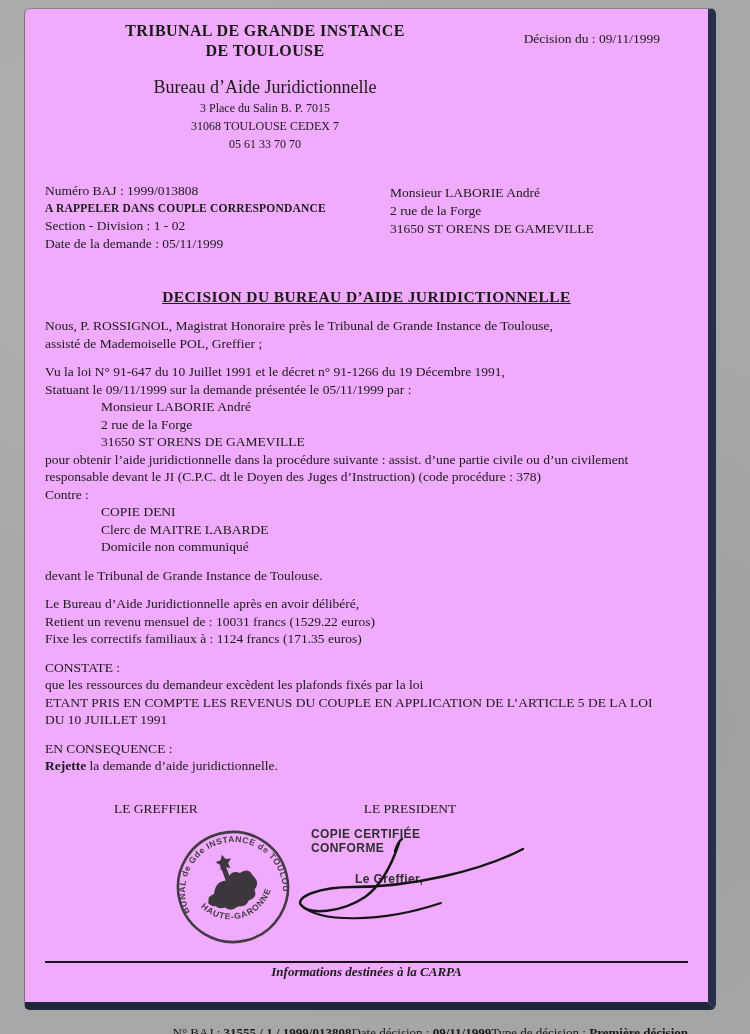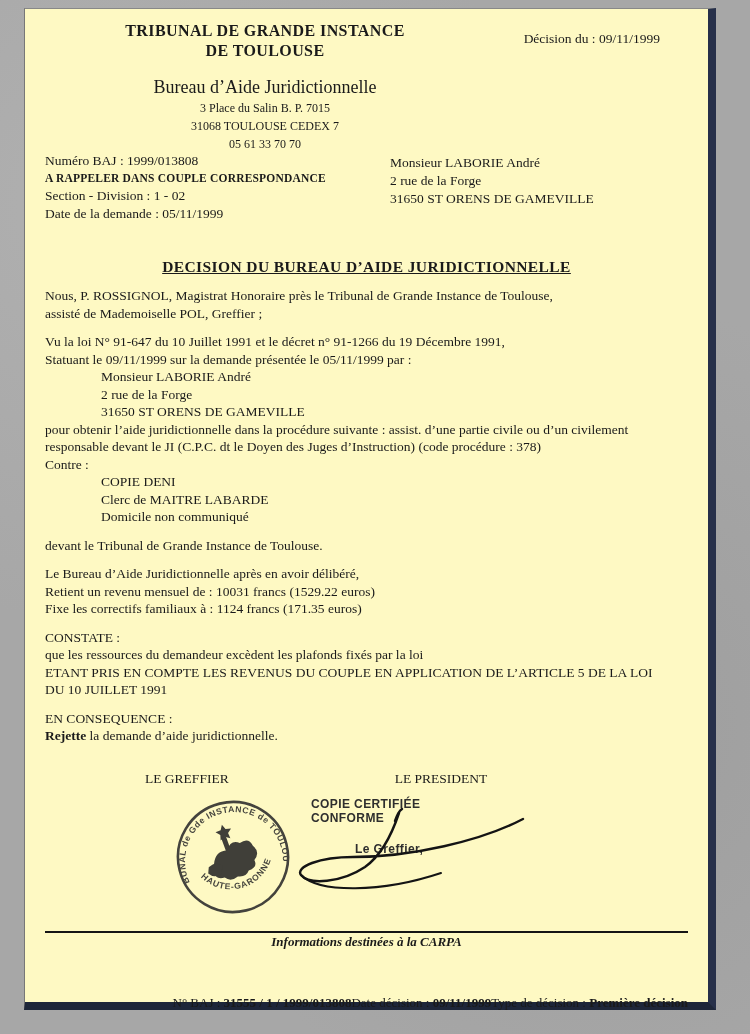--- a/index.html
+++ b/index.html
@@ -3,39 +3,39 @@
 <meta charset="utf-8">
 <style>
   * { margin:0; padding:0; box-sizing:border-box; }
   body { width:750px; height:1034px; background:#a7a7a7; font-family:"Liberation Serif","DejaVu Serif",serif; color:#1a1a1a; position:relative; overflow:hidden; }
   .scan-bg { position:absolute; inset:0;
     background:
       radial-gradient(circle at 15% 20%, #b0b0b0 0%, transparent 40%),
       radial-gradient(circle at 80% 70%, #9e9e9e 0%, transparent 45%),
       #a7a7a7; }
   .page { position:absolute; left:24px; top:8px; width:692px; height:1002px;
-    background:#fef9c3; border-right:8px solid #27304a; border-bottom:8px solid #1e2639;
-    border-left:1px solid #777; border-top:1px solid #888; padding:12px 20px 0 20px; }
+    background:#f0abfc; border-right:8px solid #27304a; border-bottom:8px solid #1e2639;
+    border-left:1px solid #777; border-top:1px solid #888; padding:12px 20px 0 20px;border-radius:6px; }
   .hdr-row { display:flex; justify-content:space-between; }
   .court-block { width:420px; text-align:center; margin-left:10px; }
   .court-name { font-weight:bold; font-size:16px; letter-spacing:.4px; line-height:20px; }
   .bureau { font-weight:normal; font-size:18px; margin-top:16px; }
   .addr { font-size:12px; line-height:15px; margin-top:3px; }
   .decision-du { font-size:13.5px; padding-top:10px; padding-right:28px; white-space:nowrap; }
-  .ref-row { display:flex; }
+  .ref-row { display:flex; margin-top:30px; }
   .ref-block { width:345px; font-size:13.5px; line-height:17.5px; }
   .ref-bold { font-weight:bold; font-size:11.5px; letter-spacing:.2px; }
   .recipient { font-size:13.5px; line-height:18px; padding-top:2px; }
   .doc-title { text-align:center; font-weight:bold; font-size:15.5px; letter-spacing:.4px; margin-top:36px;text-decoration:underline; }
   .para { font-size:13.5px; line-height:17.5px; } .mt2 { margin-top:11px; }
   .indent { padding-left:56px; }
   .justify { text-align:justify; }
   .b { font-weight:bold; }
   .sig-row { display:flex; margin-top:26px; font-size:13.5px; }
-  .sig-greffier { margin-left:100px; }
+  .sig-greffier { margin-left:69px; }
   .sig-president { margin-left:166px; }
   .stamp-area { position:relative; height:128px; margin-top:6px; }
   .stamp { position:absolute; left:128px; top:4px; }
   .copy-stamp { position:absolute; left:266px; top:4px; font-family:"Liberation Sans","DejaVu Sans",sans-serif; font-weight:bold; font-size:12px; line-height:14.5px; letter-spacing:.4px; color:#2e2e2e; }
   .signature { position:absolute; left:246px; top:14px; }
   .carpa { border-top:2px solid #151515; margin-top:10px; padding-top:1px; font-size:13px; }
   .carpa-title { text-align:center; font-style:italic; font-weight:bold; font-size:13px; }
   .carpa-row { display:flex; justify-content:flex-end; line-height:17.5px;margin-top:44px; }
   .carpa-row .mid { flex:0 0 auto; }
   .nowrap { white-space:nowrap; }

